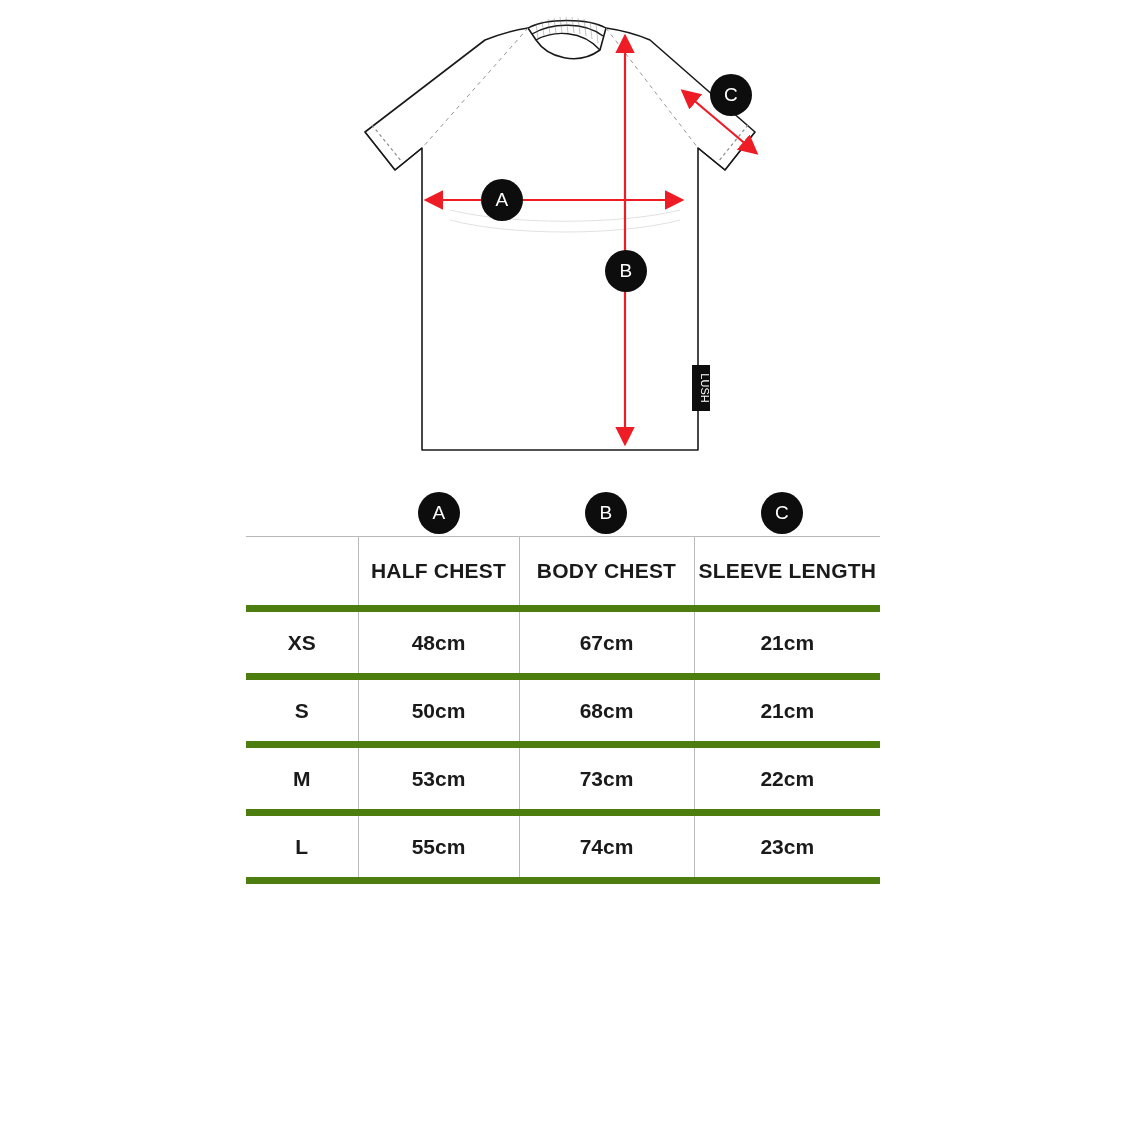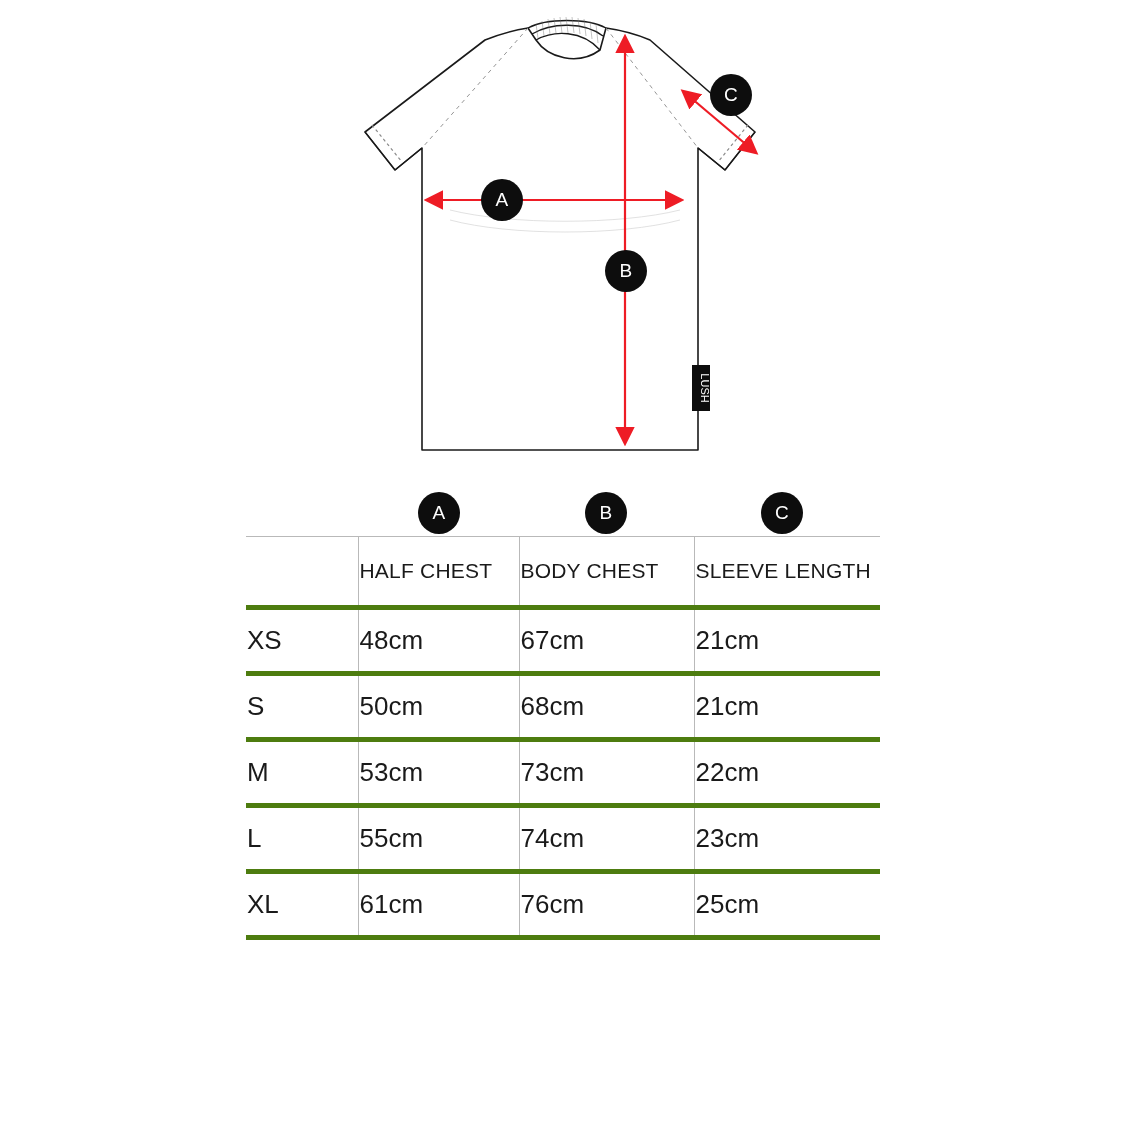--- a/index.html
+++ b/index.html
@@ -65,38 +65,38 @@
   #badge-a-col { left: 172px; }
   #badge-b-col { left: 339px; }
   #badge-c-col { left: 515px; }
 
   table.size-table {
     border-collapse: collapse;
     width: 634px;
     table-layout: fixed;
   }
   table.size-table td, table.size-table th {
-    border-bottom: 5px solid #4d7c0f;
-    text-align: left;
-    font-weight: normal;
+    border-bottom: 7px solid #4d7c0f;
+    text-align: center;
+    font-weight: bold;
     font-family: "Liberation Sans", sans-serif;
     color: #1a1a1a;
   }
   table.size-table thead th {
     height: 66px;
     font-size: 21px;
     border-top: 1px solid #b9b9b9;
     letter-spacing: 0.2px;
   }
   table.size-table thead th.blank-head {
     border-top: 1px solid #b9b9b9;
   }
   table.size-table tbody td {
     height: 59px;
-    font-size: 26px;
+    font-size: 21px;
   }
   
   .vsep-left { border-left: 1px solid #b9b9b9; }
 
   col.c-size { width: 112px; }
   col.c-a { width: 161px; }
   col.c-b { width: 175px; }
   col.c-c { width: 186px; }
 </style>
 </head>
@@ -231,21 +231,15 @@
         <td class="vsep-left">53cm</td>
         <td class="vsep-left">73cm</td>
         <td class="vsep-left">22cm</td>
       </tr>
       <tr>
         <td>L</td>
         <td class="vsep-left">55cm</td>
         <td class="vsep-left">74cm</td>
         <td class="vsep-left">23cm</td>
       </tr>
-      <tr>
-        <td>XL</td>
-        <td class="vsep-left">61cm</td>
-        <td class="vsep-left">76cm</td>
-        <td class="vsep-left">25cm</td>
-      </tr>
     </tbody>
   </table>
 </div>
 
 </body></html>

